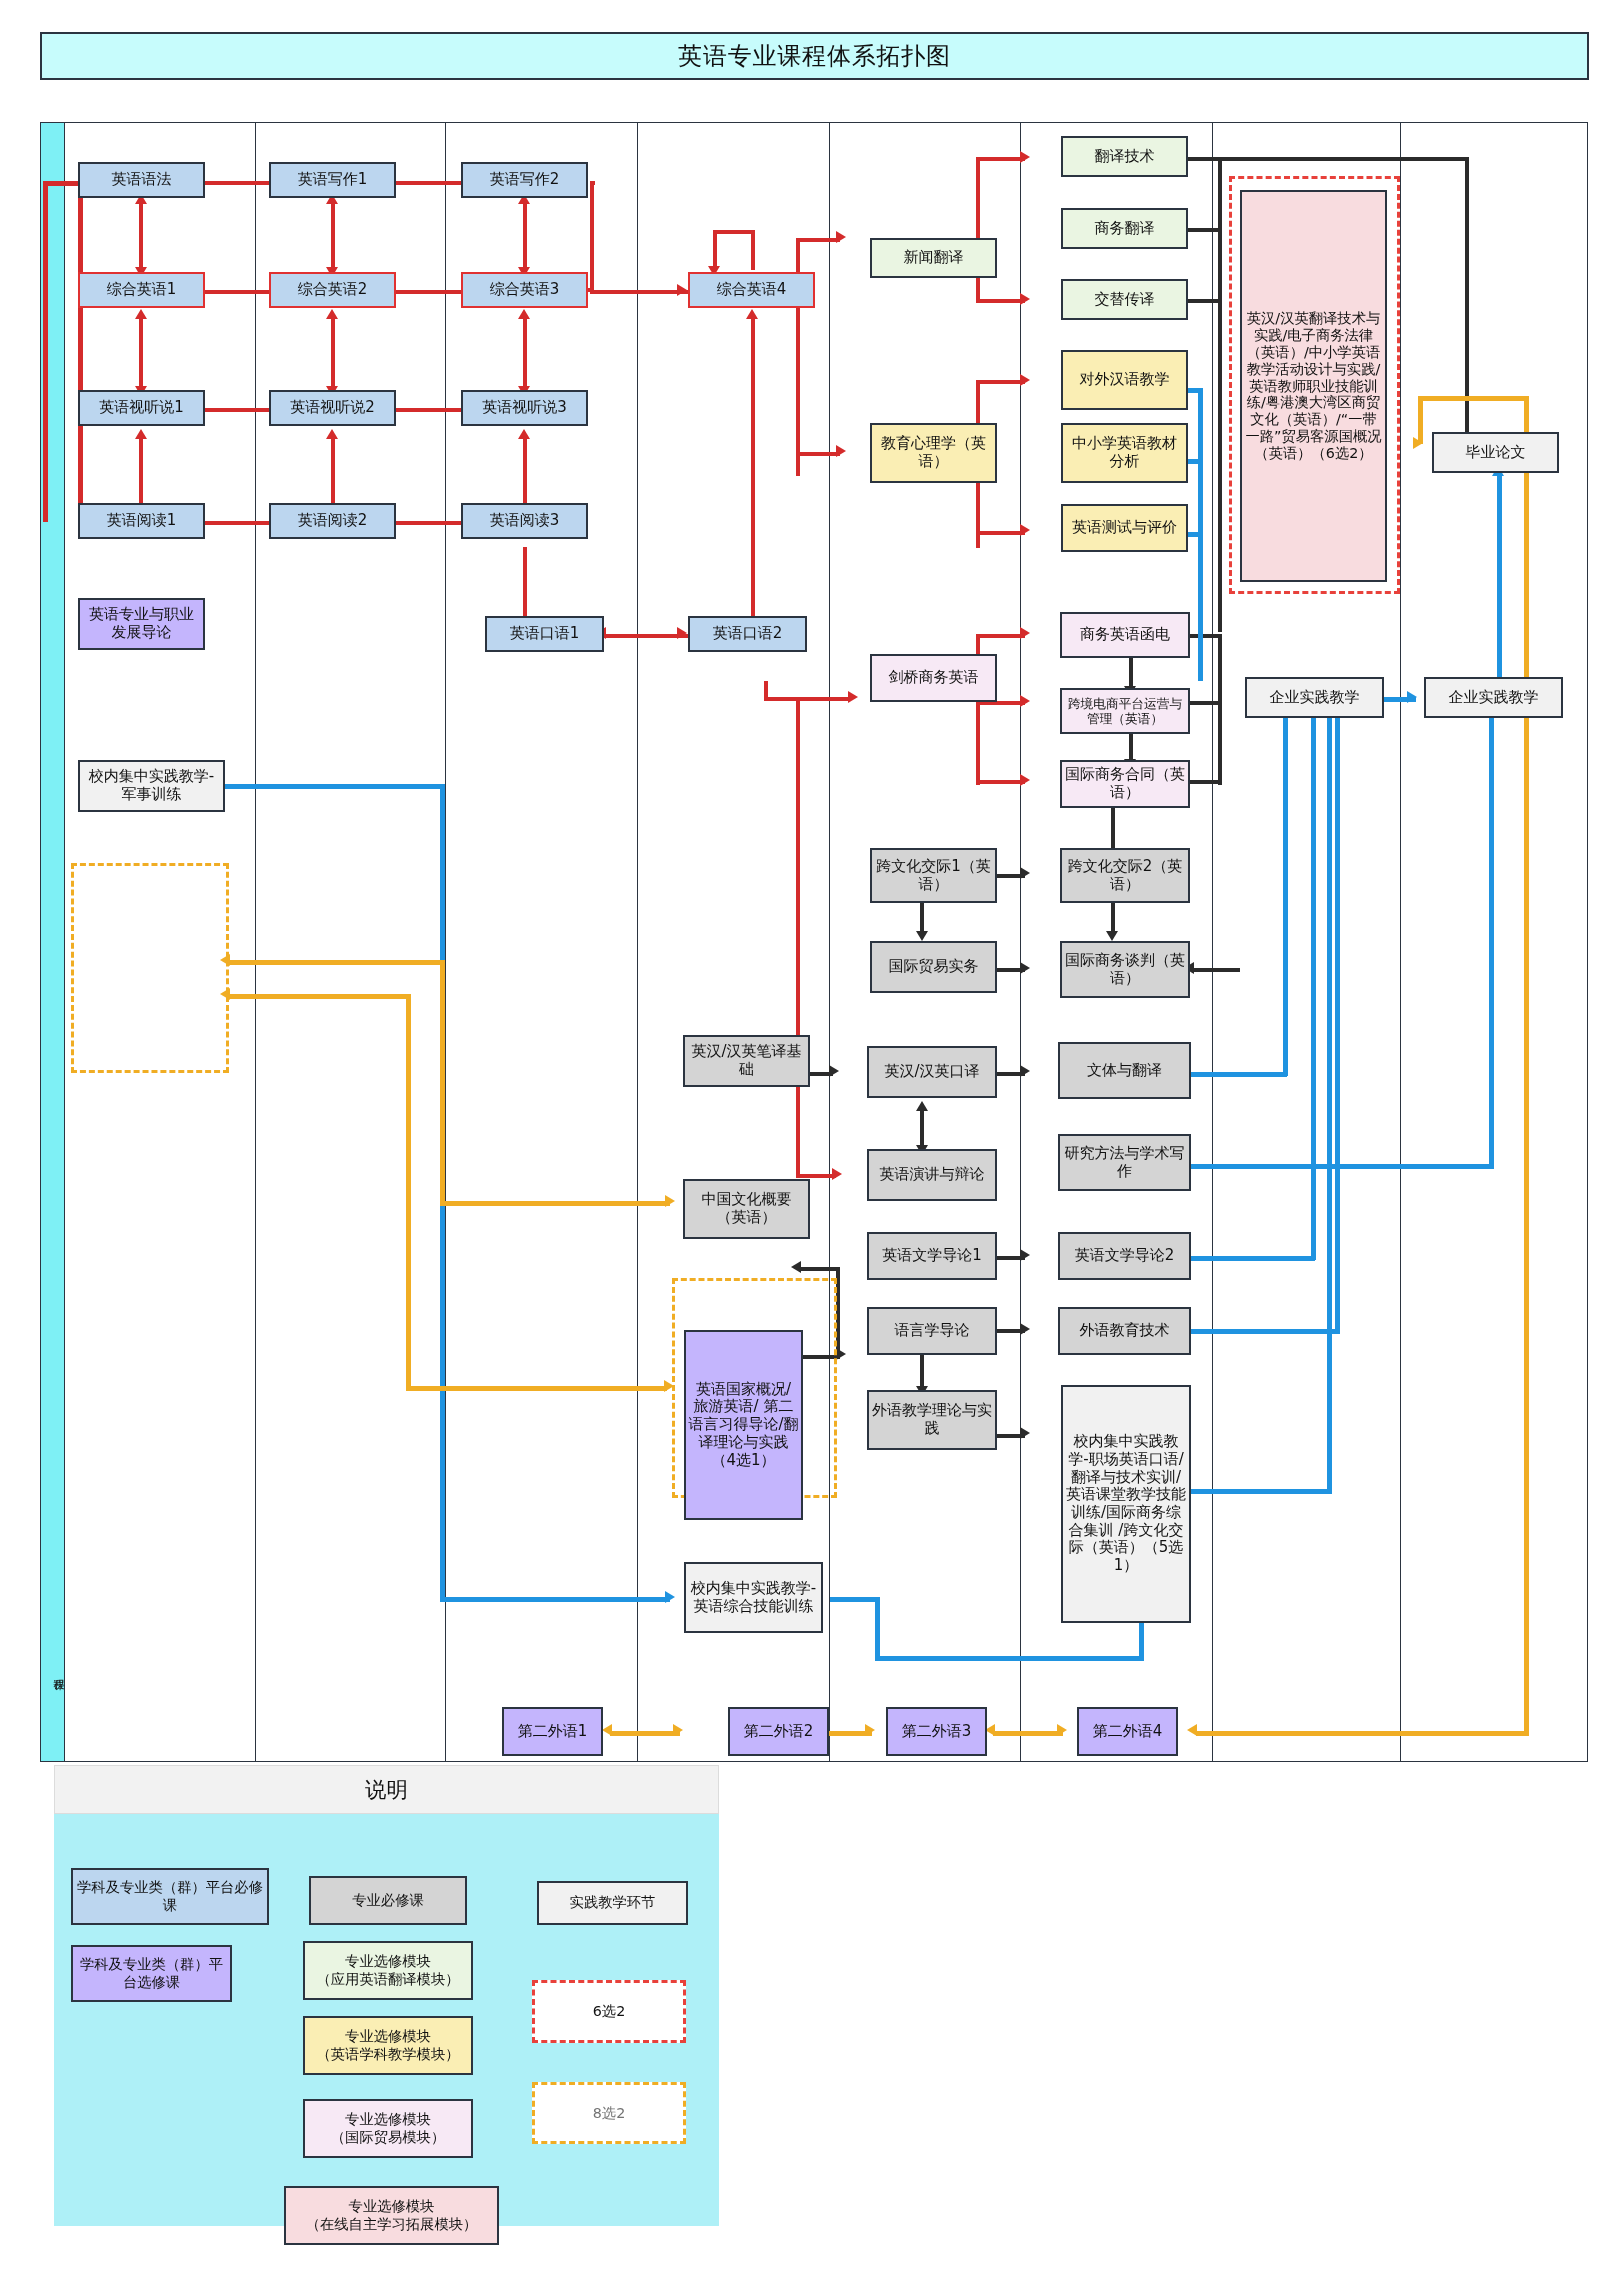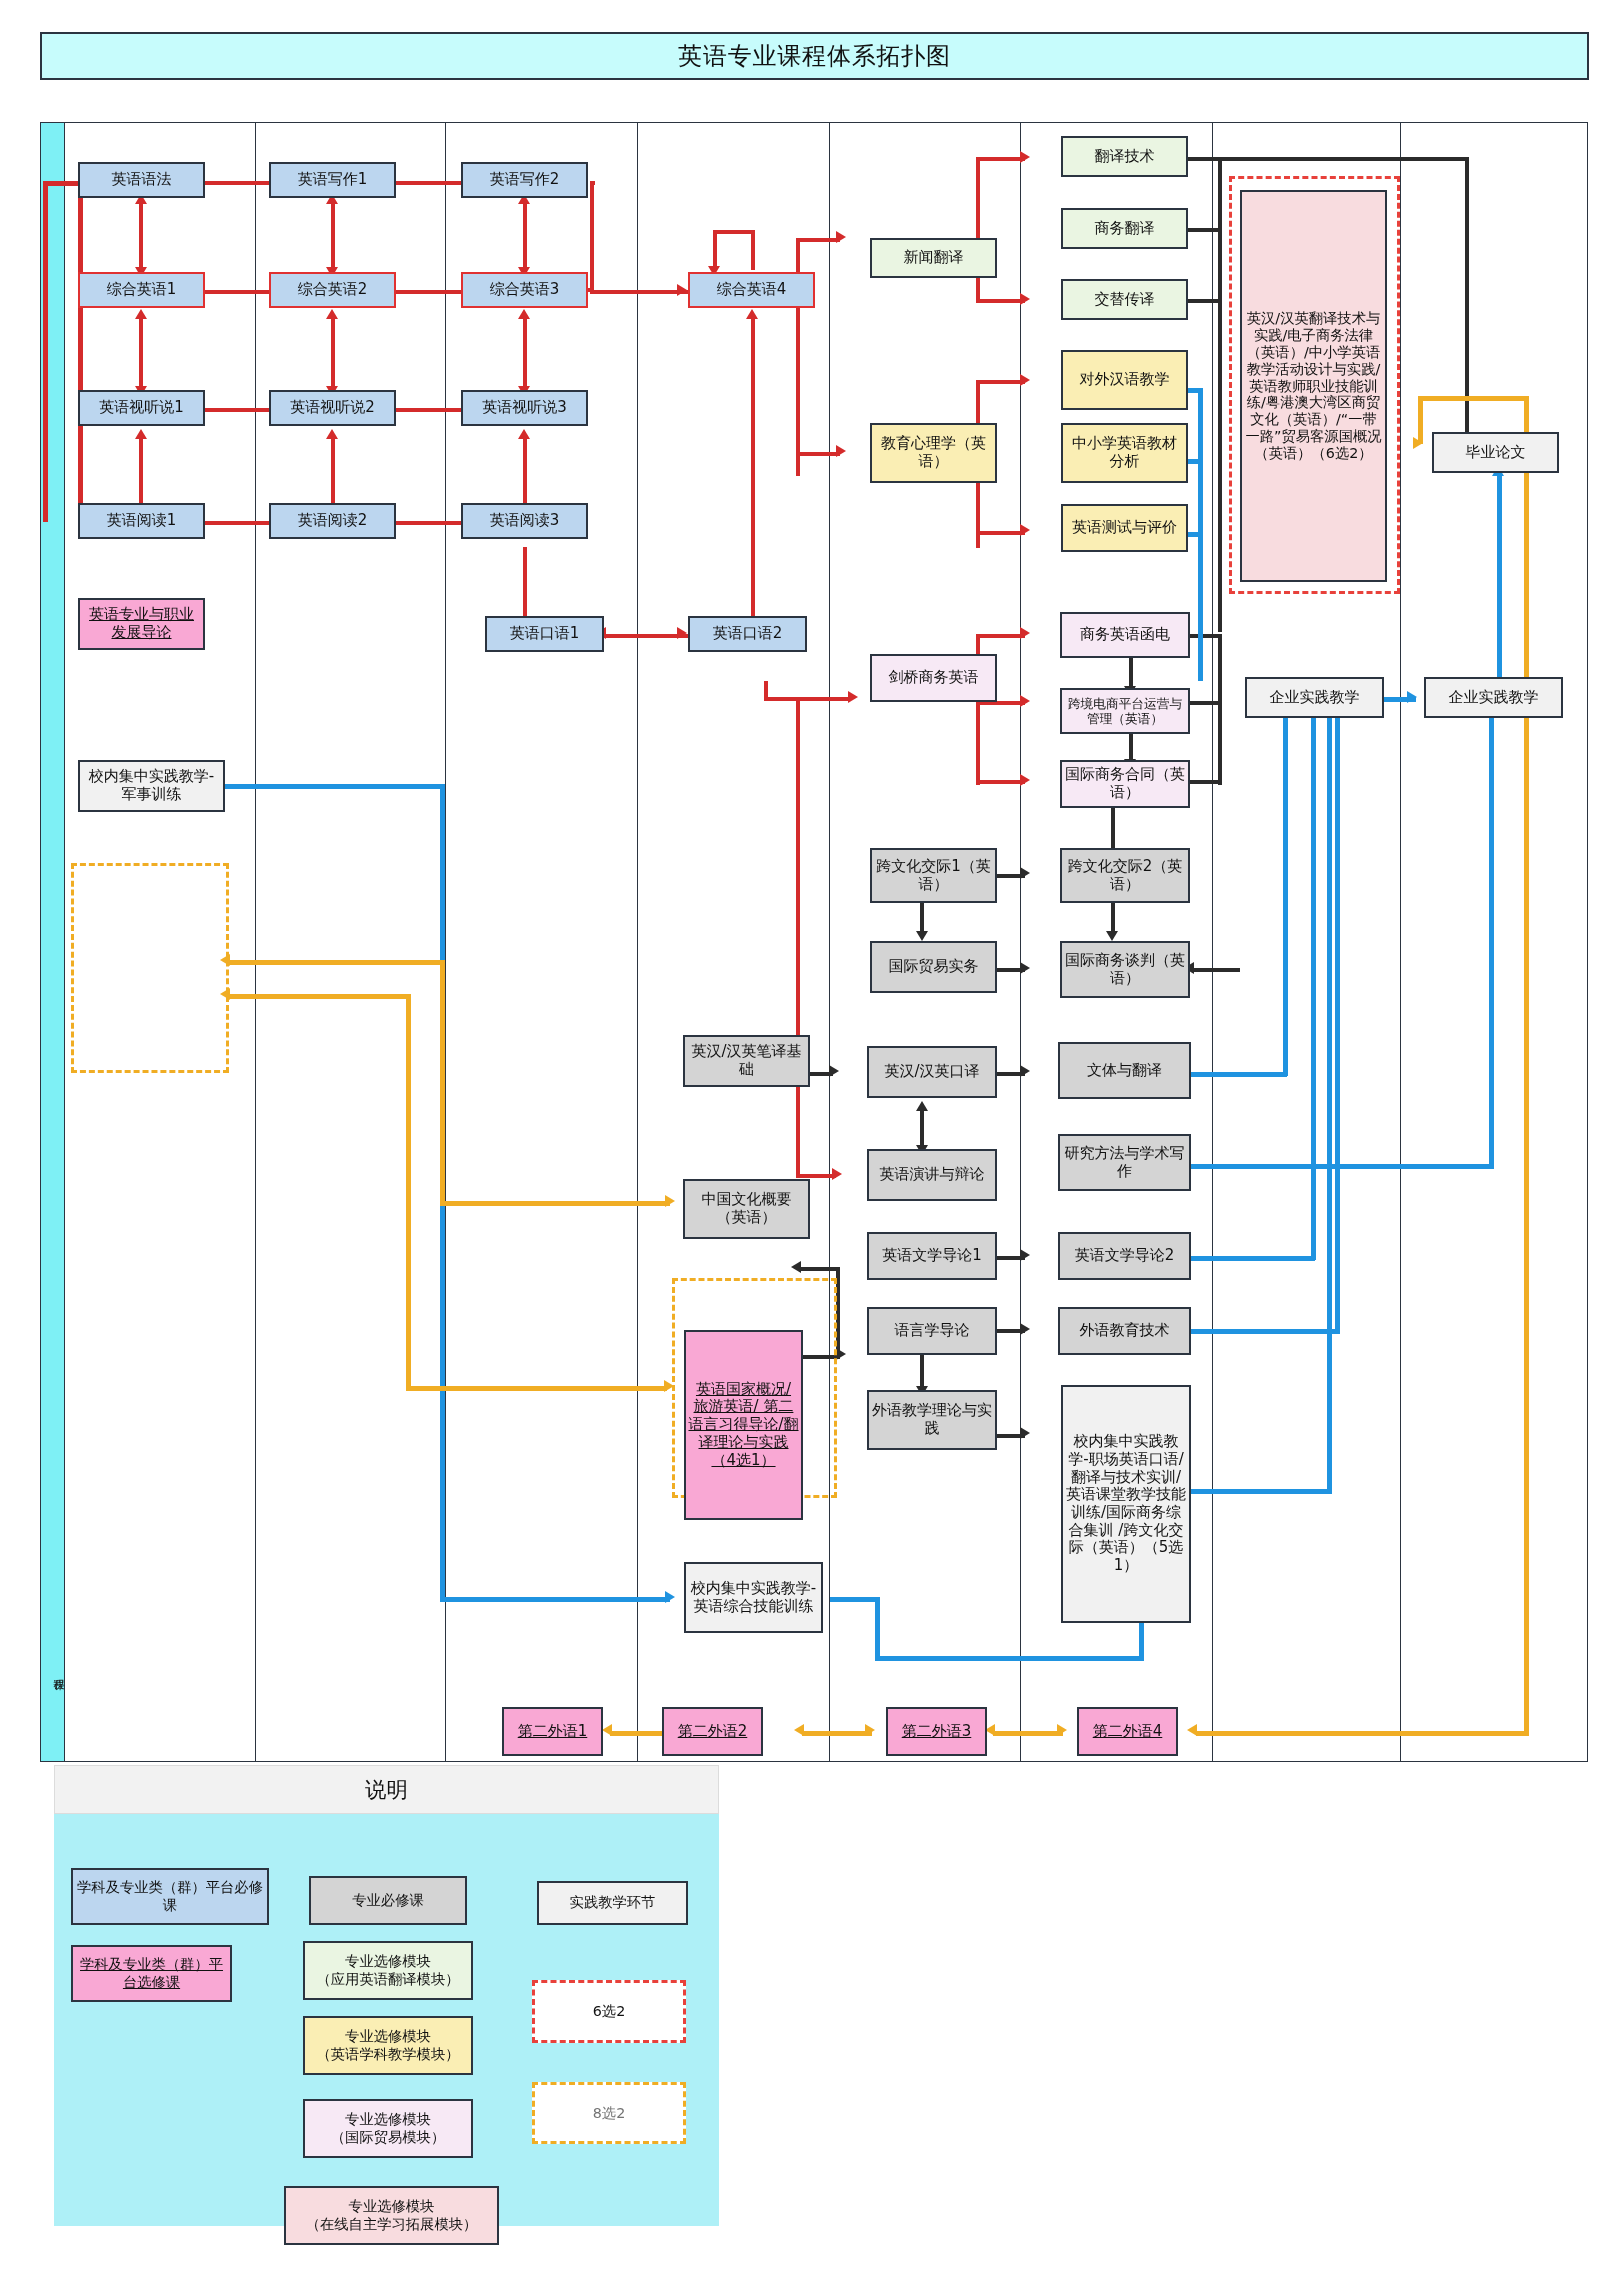--- a/index.html
+++ b/index.html
@@ -24,21 +24,21 @@
      writing-mode:vertical-rl;}
   .grid-body{position:absolute;left:65px;top:122px;width:1523px;height:1640px;
      border:1.6px solid #2b3440;border-left:none;box-sizing:border-box;}
   .vline{position:absolute;top:122px;width:0;height:1640px;border-left:1.6px solid #2b3440;}
 
   
   .bx{position:absolute;box-sizing:border-box;border:2.4px solid #2b3440;
       display:flex;align-items:center;justify-content:center;text-align:center;
       font-size:15px;line-height:1.18;color:#111;padding:1.6px 2.4px;z-index:6;}
   .t-platreq{background:#bcd6ef;}         
-  .t-platopt{background:#f9a8d4;text-decoration:underline;}         
+  .t-platopt{background:#c4b5fd;}         
   .t-major{background:#d4d4d4;}           
   .t-trans{background:#eaf5e2;}           
   .t-edu{background:#faeeb4;}             
   .t-trade{background:#f7e9f5;}           
   .t-online{background:#f8dcdf;}          
   .t-prac{background:#f1f1f1;}            
   .bx.redline{border-color:#e03131;}
 
   .dash-red{position:absolute;box-sizing:border-box;border:3.2px dashed #e8413b;z-index:5;}
   .dash-orange{position:absolute;box-sizing:border-box;border:3.2px dashed #f0ad24;z-index:5;}
@@ -370,21 +370,21 @@
   <div class="bx t-platreq" style="left:485px;top:616px;width:119px;height:36px">英语口语1</div>
   <div class="bx t-platopt" style="left:502px;top:1707px;width:101px;height:49px">第二外语1</div>
 
   <div class="bx t-platreq redline" style="left:688px;top:272px;width:127px;height:36px">综合英语4</div>
   <div class="bx t-platreq" style="left:688px;top:616px;width:119px;height:36px">英语口语2</div>
   <div class="bx t-major" style="left:683px;top:1035px;width:127px;height:52px">英汉/汉英笔译基础</div>
   <div class="bx t-major" style="left:683px;top:1179px;width:127px;height:60px">中国文化概要（英语）</div>
   <div class="dash-orange" style="left:672px;top:1278px;width:165px;height:220px"></div>
   <div class="bx t-platopt" style="left:684px;top:1330px;width:119px;height:190px">英语国家概况/ 旅游英语/ 第二语言习得导论/翻译理论与实践（4选1）</div>
   <div class="bx t-prac" style="left:684px;top:1562px;width:139px;height:71px">校内集中实践教学-英语综合技能训练</div>
-  <div class="bx t-platopt" style="left:662px;top:1707px;width:101px;height:49px">第二外语2</div>
+  <div class="bx t-platopt" style="left:728px;top:1707px;width:101px;height:49px">第二外语2</div>
 
   <div class="bx t-trans" style="left:870px;top:238px;width:127px;height:40px">新闻翻译</div>
   <div class="bx t-edu" style="left:870px;top:423px;width:127px;height:60px">教育心理学（英语）</div>
   <div class="bx t-trade" style="left:870px;top:654px;width:127px;height:48px">剑桥商务英语</div>
   <div class="bx t-major" style="left:870px;top:848px;width:127px;height:55px">跨文化交际1（英语）</div>
   <div class="bx t-major" style="left:870px;top:941px;width:127px;height:52px">国际贸易实务</div>
   <div class="bx t-major" style="left:867px;top:1046px;width:130px;height:52px">英汉/汉英口译</div>
   <div class="bx t-major" style="left:867px;top:1149px;width:130px;height:52px">英语演讲与辩论</div>
   <div class="bx t-major" style="left:867px;top:1232px;width:130px;height:48px">英语文学导论1</div>
   <div class="bx t-major" style="left:867px;top:1307px;width:130px;height:48px">语言学导论</div>

